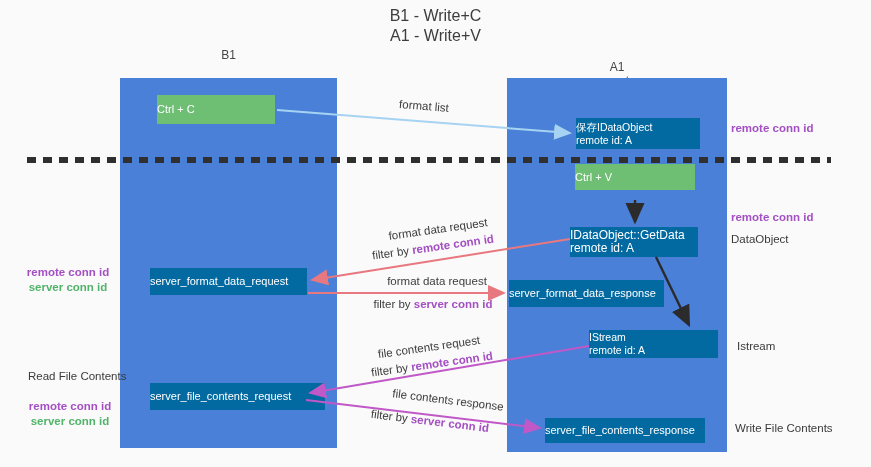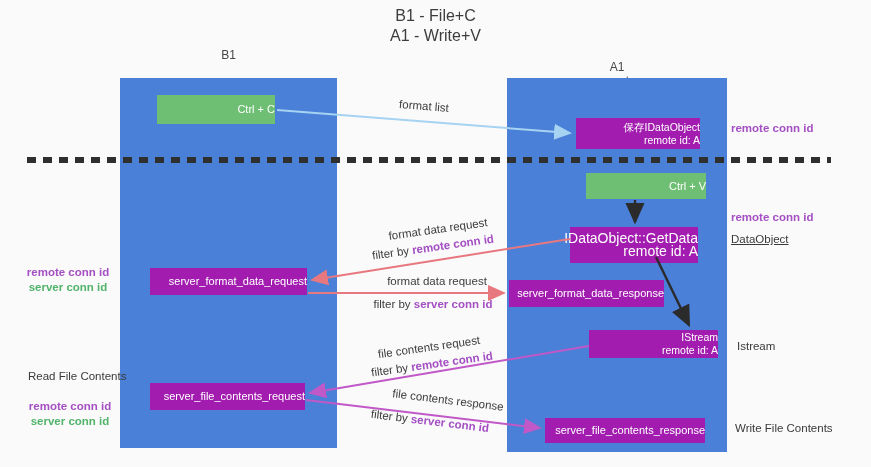--- a/index.html
+++ b/index.html
@@ -12,45 +12,45 @@
     position:absolute;left:0;top:6px;width:871px;text-align:center;
     font-size:16px;color:#3d3d3d;line-height:20px;
   }
   .col-header{
     position:absolute;text-align:center;font-size:12px;color:#474747;line-height:14px;
   }
   .column{
     position:absolute;background:#4a80d8;
   }
   .node{
-    position:absolute;display:flex;flex-direction:column;align-items:flex-end;justify-content:center;
+    position:absolute;display:flex;flex-direction:column;align-items:flex-start;justify-content:center;
     color:#ffffff;font-size:11px;line-height:13px;text-align:center;white-space:nowrap;
   }
   .green{background:#6ebe74;}
-  .orange{background:#a21caf;}
+  .orange{background:#0369a1;}
   .flow-label{
     position:absolute;text-align:center;font-size:11.5px;color:#3d3d3d;white-space:nowrap;
   }
   .rot-m8{transform:rotate(-8deg);}
   .rot-p4{transform:rotate(4.5deg);}
   .rot-p7{transform:rotate(7deg);}
   .purple{color:#a44fc3;font-weight:bold;}
   .greentx{color:#52b36a;font-weight:bold;}
   .side-label{position:absolute;font-size:11.5px;color:#3a3a3a;white-space:nowrap;}
   .side-label.bold-purple{color:#a44fc3;font-weight:bold;}
   .side-pair{position:absolute;text-align:center;font-size:11.5px;line-height:15px;white-space:nowrap;}
   svg.arrows{position:absolute;left:0;top:0;pointer-events:none;}
 </style>
 </head>
 <body>
 
 <div class="canvas">
 
   <div class="title">
-    <div>B1 - File+C</div>
+    <div>B1 - Write+C</div>
     <div>A1 - Write+V</div>
   </div>
 
   <div class="col-header" style="left:120px;top:48px;width:217px;">
     <div>B1</div>
   </div>
   <div class="col-header" style="left:507px;top:48px;width:220px;margin-top:12px;">
     <div>A1</div>
     <div>remote</div>
   </div>
@@ -60,43 +60,43 @@
 
   <div class="node green" style="left:157px;top:95px;width:118px;height:29px;">
     <span>Ctrl + C</span>
   </div>
 
   <div class="node orange" style="left:576px;top:118px;width:124px;height:31px;font-size:10.5px;">
     <span>保存IDataObject</span>
     <span>remote id: A</span>
   </div>
 
-  <div class="node green" style="left:575px;top:173px;width:120px;height:26px;margin-left:11px;">
+  <div class="node green" style="left:575px;top:164px;width:120px;height:26px;">
     <span>Ctrl + V</span>
   </div>
 
-  <div class="node orange" style="left:570px;top:227px;width:128px;height:36px;font-size:14px;">
+  <div class="node orange" style="left:570px;top:227px;width:128px;height:30px;font-size:12px;">
     <span>IDataObject::GetData</span>
     <span>remote id: A</span>
   </div>
 
   <div class="node orange" style="left:150px;top:268px;width:157px;height:27px;">
     <span>server_format_data_request</span>
   </div>
 
   <div class="node orange" style="left:509px;top:280px;width:155px;height:27px;">
     <span>server_format_data_response</span>
   </div>
 
   <div class="node orange" style="left:589px;top:330px;width:129px;height:28px;font-size:10.5px;">
     <span>IStream</span>
     <span>remote id: A</span>
   </div>
 
-  <div class="node orange" style="left:150px;top:383px;width:155px;height:27px;">
+  <div class="node orange" style="left:150px;top:383px;width:175px;height:27px;">
     <span>server_file_contents_request</span>
   </div>
 
   <div class="node orange" style="left:545px;top:418px;width:160px;height:25px;">
     <span>server_file_contents_response</span>
   </div>
 
   <svg class="arrows" width="871" height="467" viewBox="0 0 871 467">
     <defs>
       <marker id="m-blue" markerWidth="10" markerHeight="9" refX="8" refY="4" orient="auto">
@@ -157,21 +157,21 @@
 
   <div class="flow-label rot-p7" style="left:388px;top:394px;width:120px;">
     <span>file contents response</span>
   </div>
   <div class="flow-label rot-p7" style="left:355px;top:415px;width:150px;">
     <span>filter by </span><span class="purple">server conn id</span>
   </div>
 
   <div class="side-label bold-purple" style="left:731px;top:122px;">remote conn id</div>
   <div class="side-label bold-purple" style="left:731px;top:211px;">remote conn id</div>
-  <div class="side-label" style="left:731px;top:233px;text-decoration:underline;">DataObject</div>
+  <div class="side-label" style="left:731px;top:233px;">DataObject</div>
   <div class="side-label" style="left:737px;top:340px;">Istream</div>
   <div class="side-label" style="left:735px;top:422px;">Write File Contents</div>
 
   <div class="side-pair" style="left:22px;top:265px;width:92px;">
     <div class="purple">remote conn id</div>
     <div class="greentx">server conn id</div>
   </div>
   <div class="side-label" style="left:28px;top:370px;">Read File Contents</div>
   <div class="side-pair" style="left:26px;top:399px;width:88px;">
     <div class="purple">remote conn id</div>

